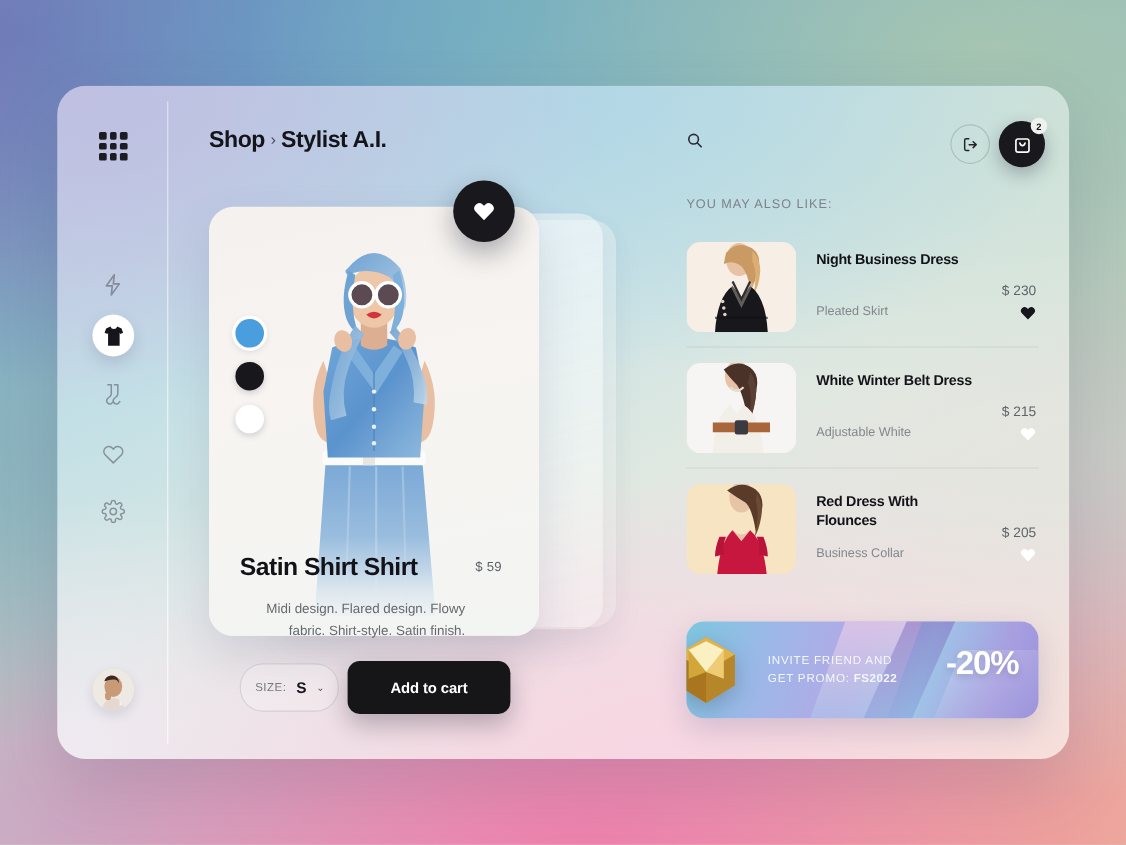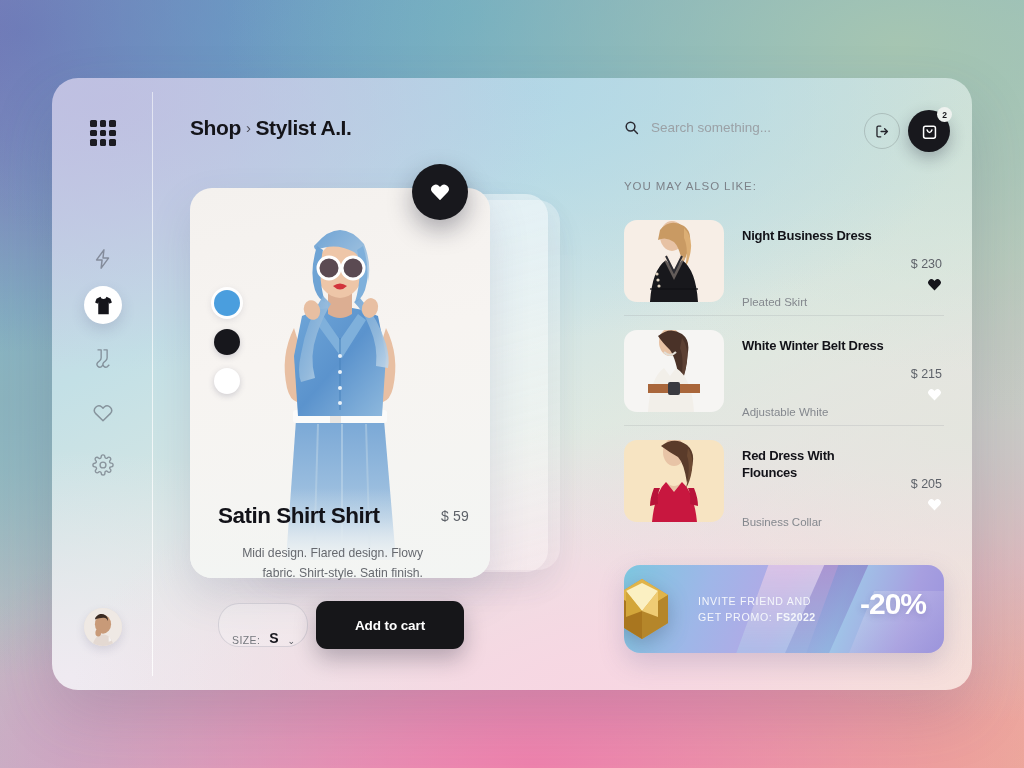--- a/index.html
+++ b/index.html
@@ -194,34 +194,34 @@
     box-shadow: 0 0 0 3px rgba(255,255,255,0.95), 0 2px 8px rgba(60,60,90,0.25);
   }
 
   
   #p-title {
     position: absolute; left: 166px; top: 425px;
     font-size: 22.5px; font-weight: bold; color: #121218;
     letter-spacing: -0.5px;
   }
   #p-price {
-    position: absolute; left: 389px; top: 430px;
-    font-size: 14px; color: #5d6168; letter-spacing: 0.2px;
+    position: absolute; left: 380px; top: 430px;
+    font-size: 12px; color: #5d6168; letter-spacing: 0.2px;
   }
   #p-desc {
     position: absolute; left: 166px; top: 466px;
     width: 205px;
     font-size: 12.2px; line-height: 1.6; color: #66696f; text-align: right;
   }
   #size-box {
     position: absolute; left: 166px; top: 525px;
     width: 90px; height: 44px;
     border: 1px solid rgba(160,160,175,0.35);
     border-radius: 21px;
-    display: flex; align-items: flex-end; gap: 9px;
+    display: flex; align-items: center; gap: 9px;
     padding: 0 13px;
     background: rgba(255,255,255,0.22);
     cursor: pointer;
   }
   #size-label { font-size: 10.5px; color: #74777d; letter-spacing: 0.4px; }
   #size-value { font-size: 14px; font-weight: bold; color: #15151b; }
   #size-chev { font-size: 9px; color: #55585e; }
   #add-cart {
     position: absolute; left: 264px; top: 523px;
     width: 148px; height: 48px;
@@ -255,21 +255,21 @@
     position: absolute; left: 118px; top: 22px;
     width: 148px;
     font-size: 13px; font-weight: bold; color: #121218;
     line-height: 1.3; letter-spacing: -0.25px;
   }
   .sugg-price {
     position: absolute; right: 2px; top: 24px;
     font-size: 12.5px; color: #5f636a; margin-top: 27px;
   }
   .sugg-sub {
-    position: absolute; left: 118px; top: 90px;
+    position: absolute; left: 118px; top: 71px;
     font-size: 11.5px; color: #84888e;
   }
   .sugg-heart {
     position: absolute; right: 2px; top: 72px;
     cursor: pointer;
   }
   .sugg-heart svg { width: 15px; height: 13px; display: block; }
 
   
   #promo {
@@ -386,21 +386,20 @@
 
   <div id="breadcrumb">
     <span>Shop</span><span class="sep">›</span><span>Stylist A.I.</span>
   </div>
 
   <div id="search">
     <svg viewBox="0 0 24 24" fill="none" stroke="currentColor" stroke-width="2.4" stroke-linecap="round">
       <circle cx="10.5" cy="10.5" r="7"></circle>
         <path d="M16 16l5.5 5.5"></path>
     </svg>
-    <input id="search-input" type="text" placeholder="Search something..." style="">
   </div>
 
   <div id="logout-btn">
     <svg viewBox="0 0 24 24" fill="none" stroke="currentColor" stroke-width="1.9" stroke-linecap="round" stroke-linejoin="round">
       <path d="M9.5 4.5H6a1.8 1.8 0 0 0-1.8 1.8v11.4A1.8 1.8 0 0 0 6 19.5h3.5"></path>
       <path d="M15 8.2 19 12l-4 3.8M19 12h-9"></path>
     </svg>
   </div>
 
   <div id="cart-btn">

